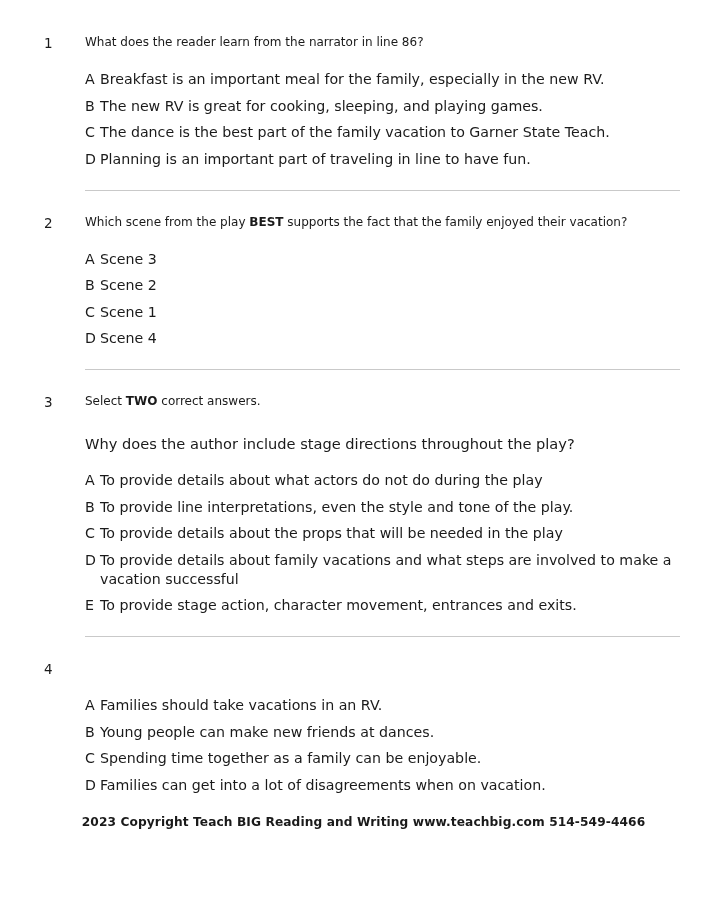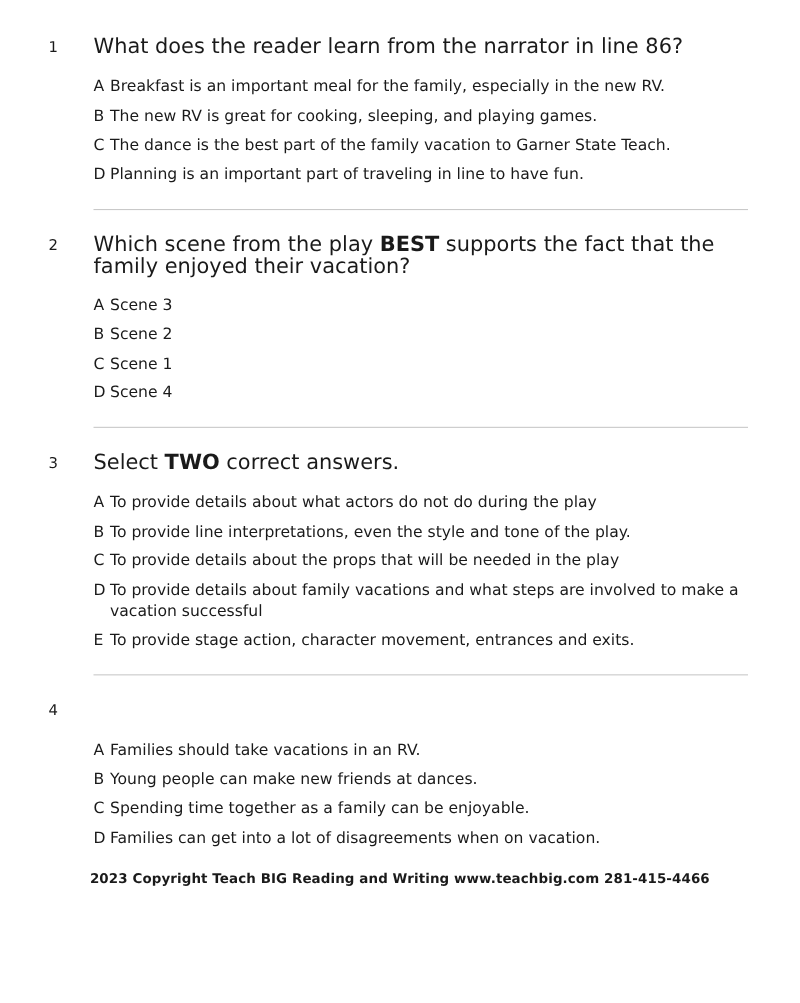--- a/index.html
+++ b/index.html
@@ -33,21 +33,21 @@
   .q-num {
     width: 41px;
     flex: 0 0 41px;
     font-size: 13.5px;
     line-height: 20px;
     color: #1a1a1a;
     padding-top: 1px;
   }
   .q-text {
     flex: 1 1 auto;
-    font-size: 19px;
+    font-size: 12px;
     line-height: 20px;
     color: #1a1a1a;
     max-width: 585px;
   }
   .q-text .bold {
     font-weight: bold;
   }
   .sub-prompt {
     margin-left: 41px;
     font-size: 14.6px;
@@ -149,20 +149,21 @@
     </div>
   </div>
 
   <hr class="divider">
 
   <div class="question-block">
     <div class="q-row">
       <div class="q-num">3</div>
       <div class="q-text"><span>Select </span><span class="bold">TWO</span><span> correct answers.</span></div>
     </div>
+    <div class="sub-prompt">Why does the author include stage directions throughout the play?</div>
     <div class="choices">
       <div class="choice">
         <span class="choice-letter">A</span>
         <span class="choice-text">To provide details about what actors do not do during the play</span>
       </div>
       <div class="choice">
         <span class="choice-letter">B</span>
         <span class="choice-text">To provide line interpretations, even the style and tone of the play.</span>
       </div>
       <div class="choice">
@@ -199,15 +200,15 @@
         <span class="choice-letter">C</span>
         <span class="choice-text">Spending time together as a family can be enjoyable.</span>
       </div>
       <div class="choice">
         <span class="choice-letter">D</span>
         <span class="choice-text">Families can get into a lot of disagreements when on vacation.</span>
       </div>
     </div>
   </div>
 
-  <div class="footer">2023 Copyright Teach BIG Reading and Writing www.teachbig.com 281-415-4466</div>
+  <div class="footer">2023 Copyright Teach BIG Reading and Writing www.teachbig.com 514-549-4466</div>
 
 </div>
 
 </body></html>

